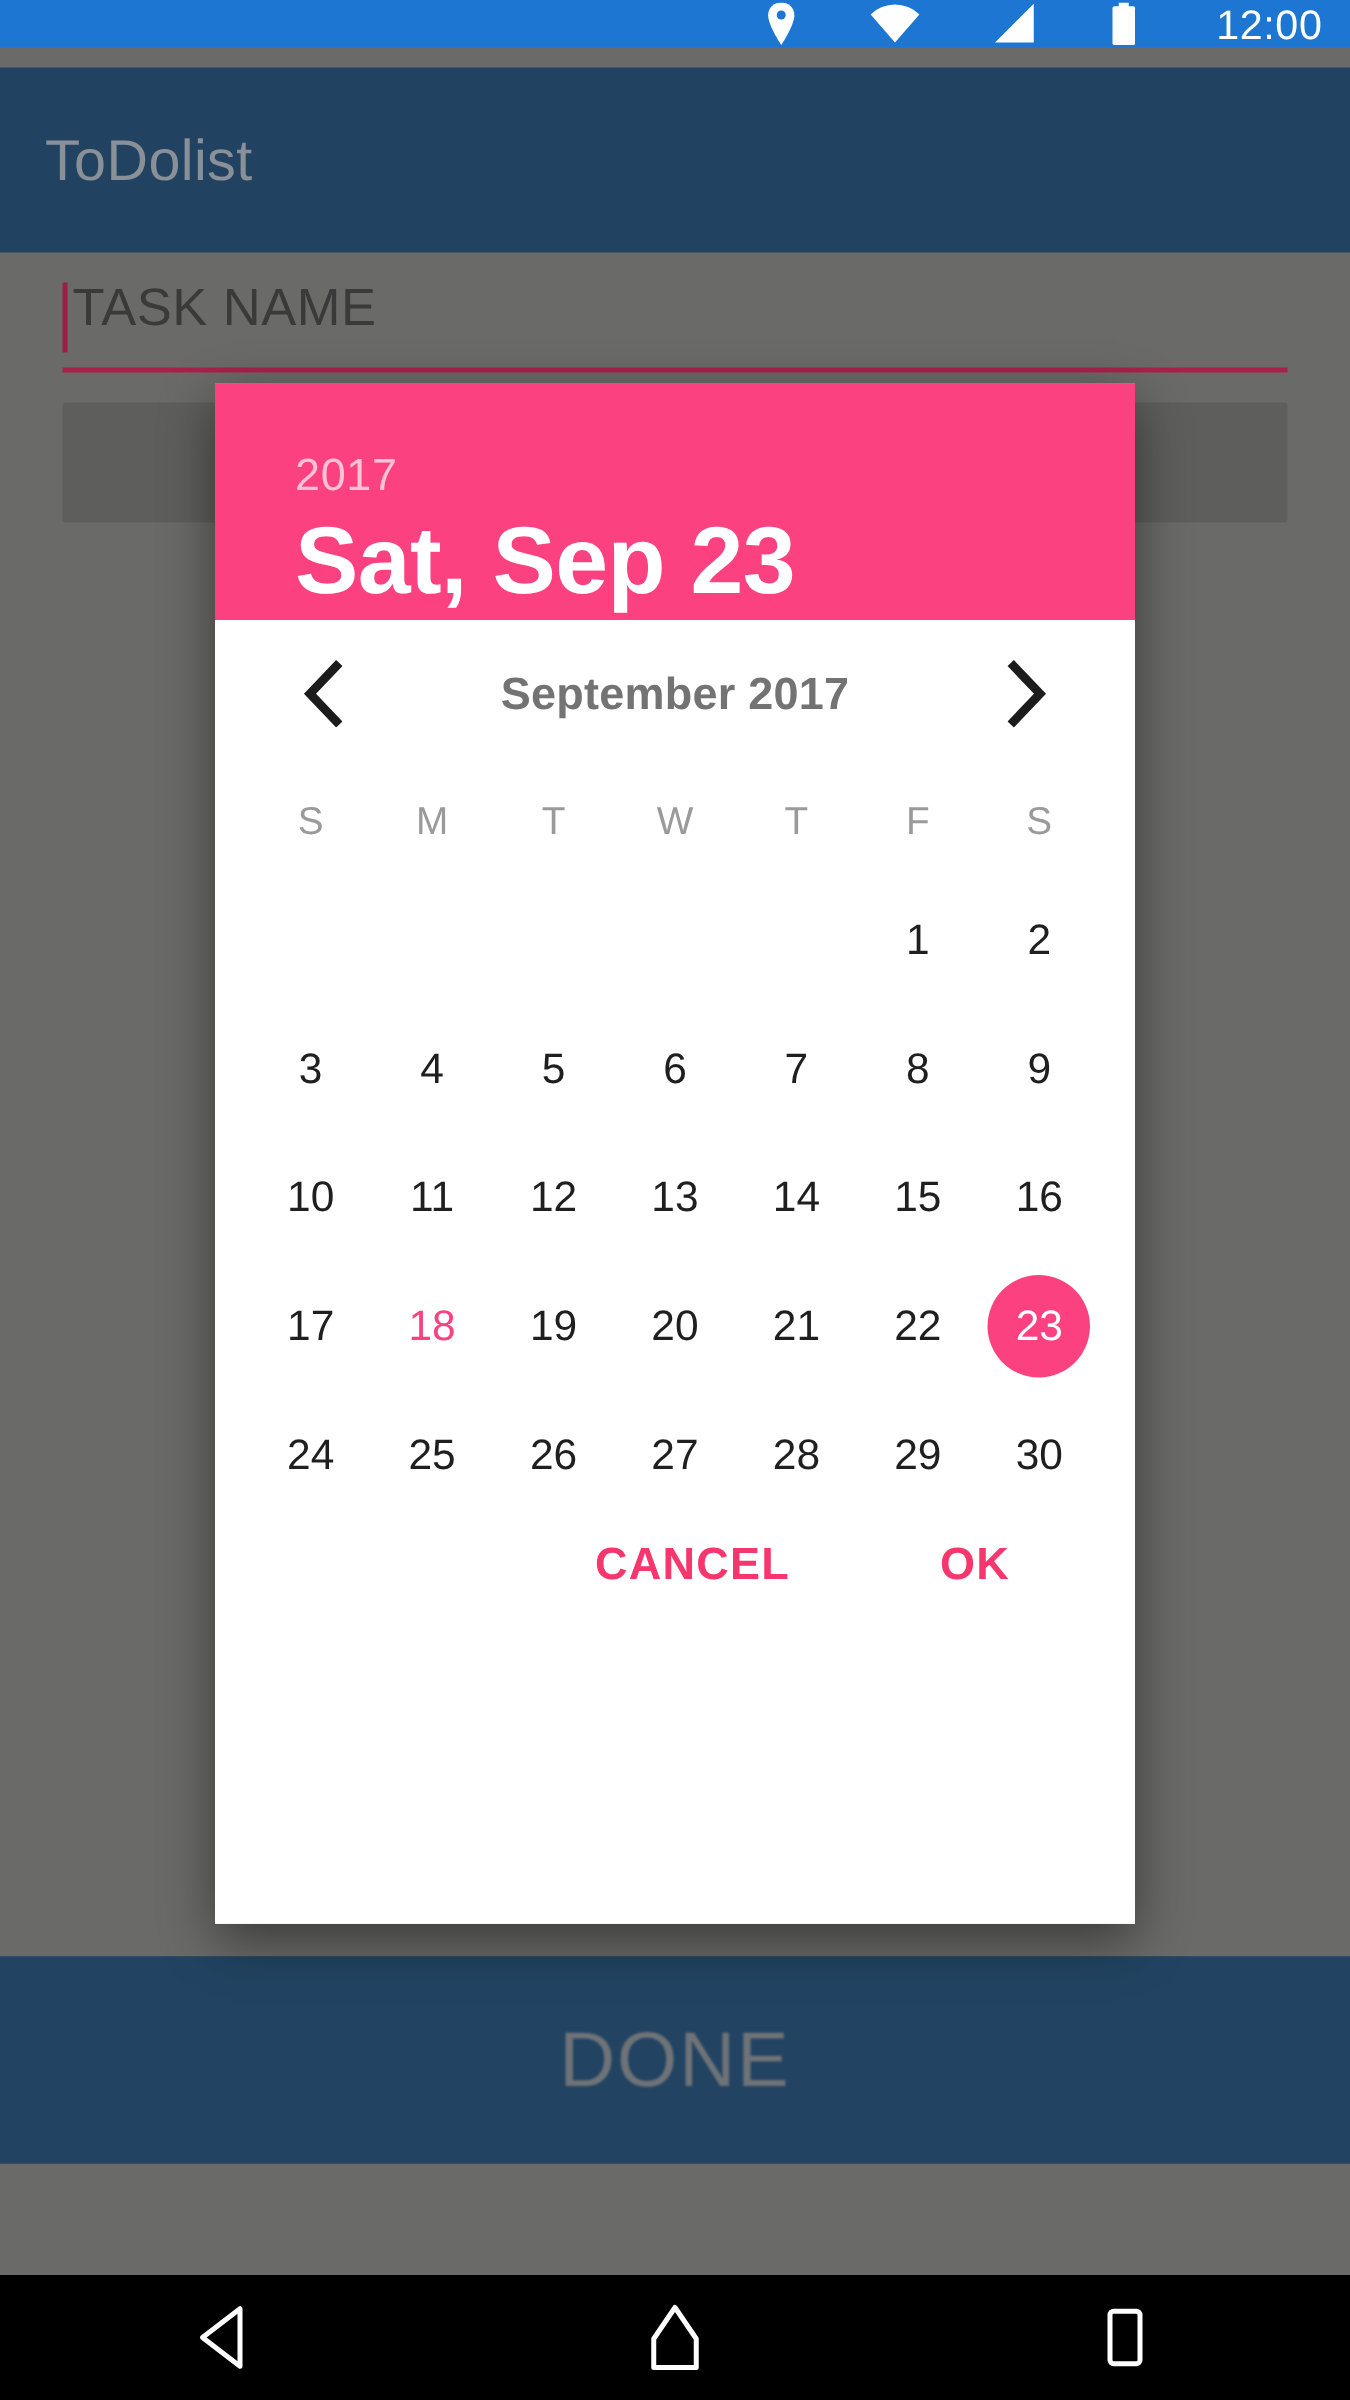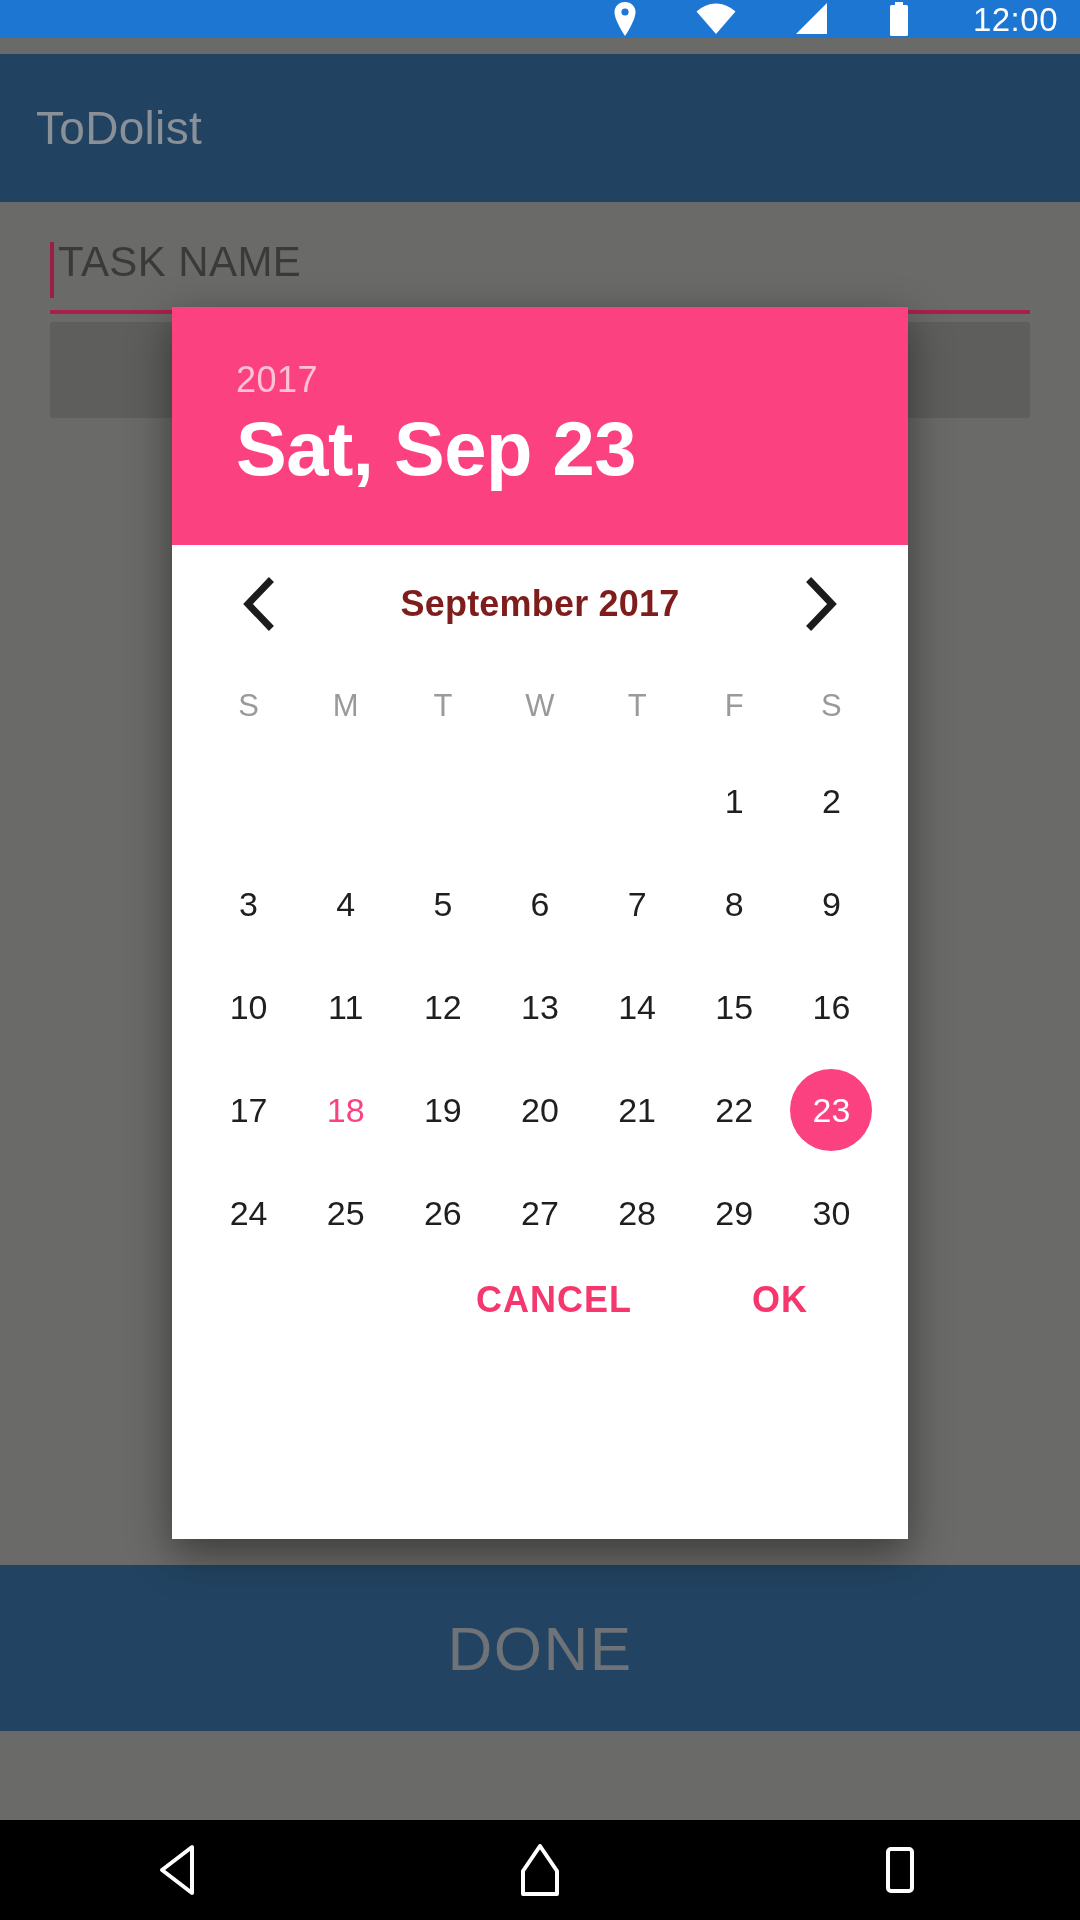--- a/index.html
+++ b/index.html
@@ -48,21 +48,21 @@
   }
 
   
   #bg-content {
     position:absolute; top:202px; left:0;
     width:1080px; height:1452px;
     background:#6a6a68;
     z-index:4;
   }
   #task-field {
-    position:absolute; top:32px; left:50px;
+    position:absolute; top:16px; left:50px;
     width:980px; height:74px;
   }
   #task-caret {
     position:absolute; left:0; top:8px;
     width:4px; height:56px; background:#9b1f45;
   }
   #task-label {
     position:absolute; left:8px; top:4px;
     color:#3a3a3a; font-size:42px; letter-spacing:0.4px;
     filter:blur(0.5px);
@@ -106,21 +106,21 @@
     position:absolute;
     left:172px; top:307px;
     width:736px; height:1232px;
     background:#ffffff;
     box-shadow:0 14px 40px rgba(0,0,0,0.45);
     z-index:30;
     display:flex; flex-direction:column;
   }
   #dialog-header {
     background:#fb4180;
-    height:238px;
+    height:189px;
     padding:52px 64px 0 64px;
   }
   #header-year {
     color:rgba(255,255,255,0.68);
     font-size:36px; letter-spacing:0.5px;
     margin-bottom:8px;
   }
   #header-date {
     color:#ffffff;
     font-size:76px; font-weight:bold; letter-spacing:-0.5px;
@@ -138,21 +138,21 @@
     display:flex; align-items:center; justify-content:space-between;
     height:118px;
     padding:0 26px;
   }
   .chev {
     width:64px; height:64px;
     display:flex; align-items:center; justify-content:center;
     cursor:pointer;
   }
   #month-label {
-    font-size:36px; font-weight:bold; color:#7f1d1d;
+    font-size:36px; font-weight:bold; color:#737373;
     letter-spacing:0.2px;
   }
 
   #weekday-row {
     display:grid; grid-template-columns:repeat(7, 1fr);
     height:86px; align-items:center;
   }
   .weekday {
     text-align:center; color:#9a9a9a; font-size:31px;
   }

